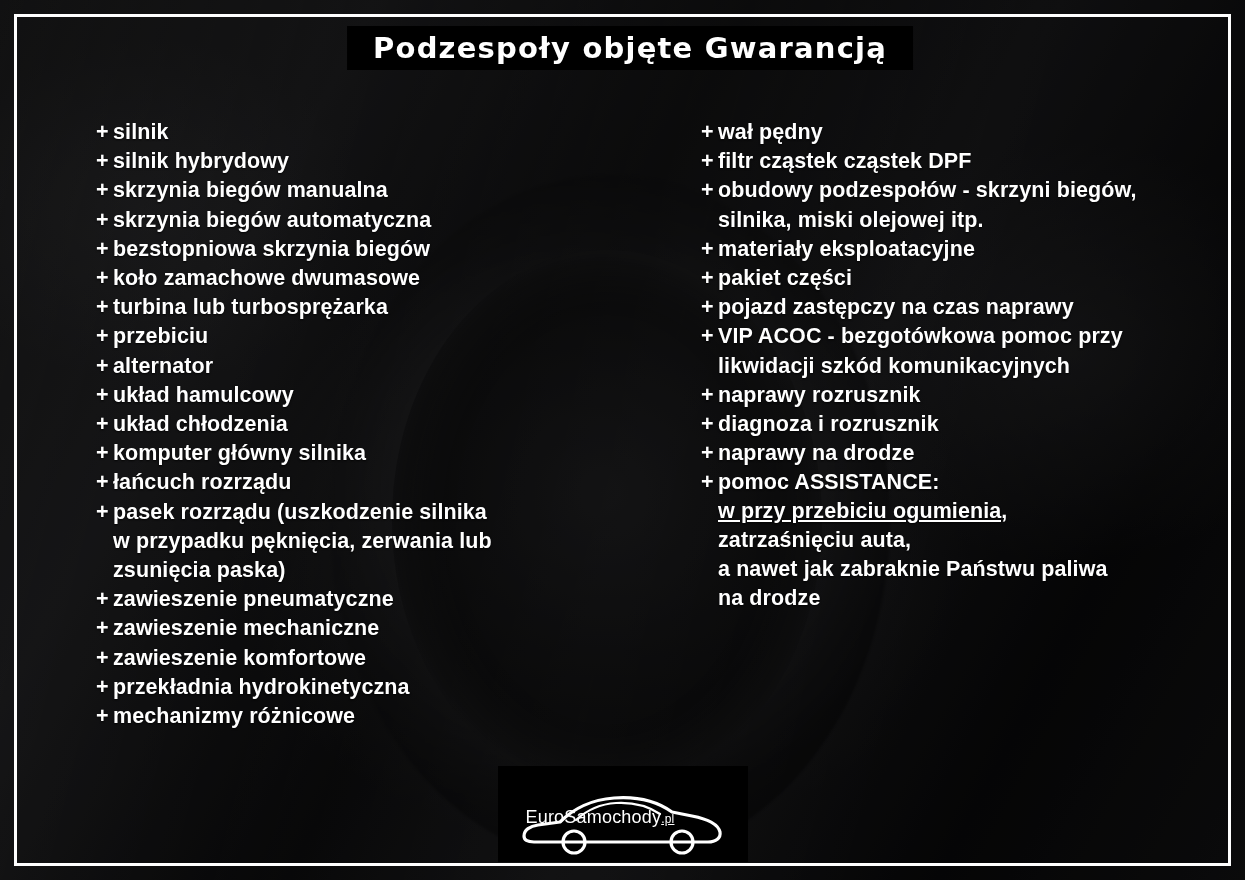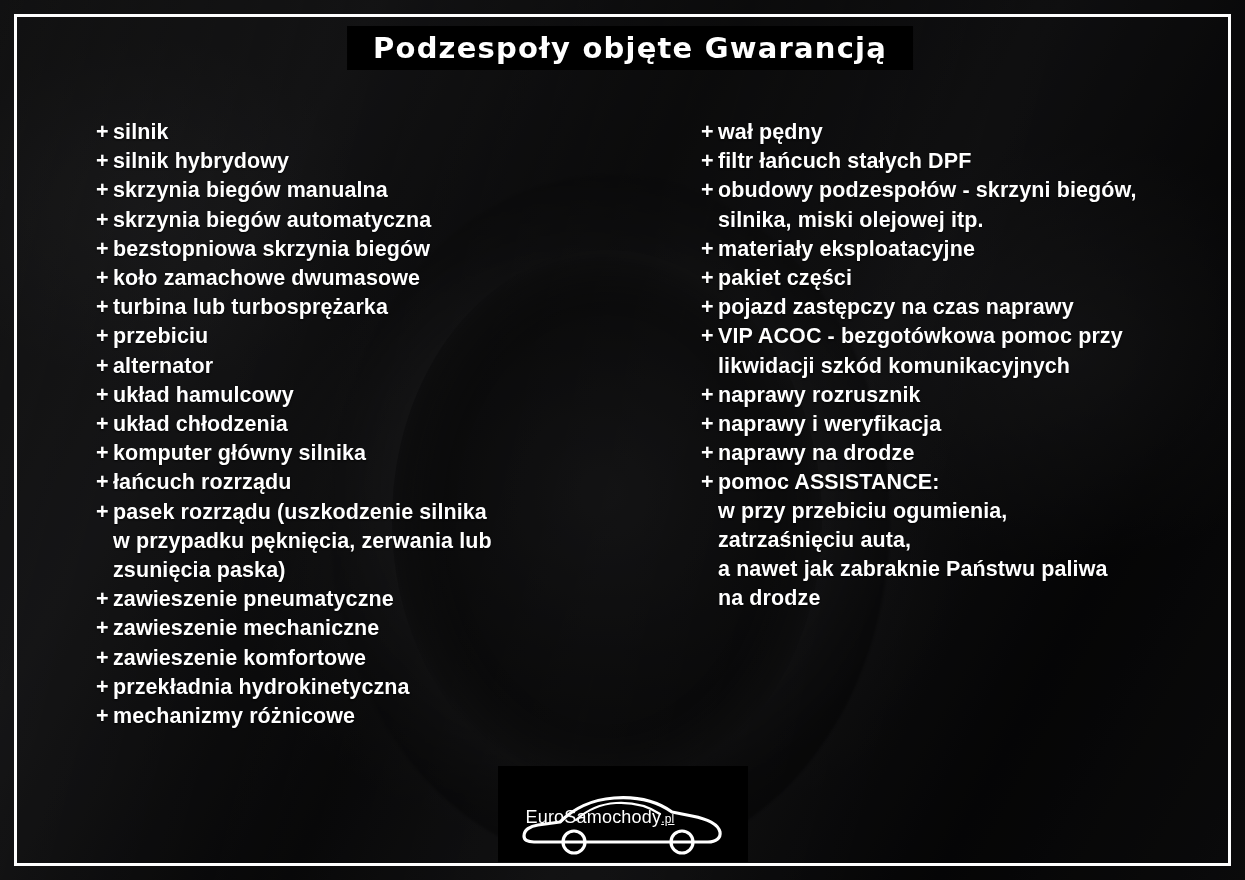--- a/index.html
+++ b/index.html
@@ -142,20 +142,21 @@
     font-size: 21.5px;
     line-height: 29.2px;
   }
   .item-text {
     flex: 1 1 auto;
     white-space: pre-line;
   }
   .item.noplus .plus { visibility: hidden; }
   .item.cont {
     margin-top: -1px;
+    text-decoration: underline;
   }
 
   
   .logo-wrap {
     position: absolute;
     left: 50%;
     transform: translateX(-50%);
     bottom: 18px;
     width: 250px;
     height: 96px;
@@ -293,21 +294,21 @@
         </div>
     </div>
 
     <div class="col col-right">
       <div class="item">
           <span class="plus">+</span>
           <span class="item-text">wał pędny</span>
         </div>
       <div class="item">
           <span class="plus">+</span>
-          <span class="item-text">filtr łańcuch stałych DPF</span>
+          <span class="item-text">filtr cząstek cząstek DPF</span>
         </div>
       <div class="item">
           <span class="plus">+</span>
           <span class="item-text">obudowy podzespołów - skrzyni biegów,
 silnika, miski olejowej itp.</span>
         </div>
       <div class="item">
           <span class="plus">+</span>
           <span class="item-text">materiały eksploatacyjne</span>
         </div>
@@ -323,21 +324,21 @@
           <span class="plus">+</span>
           <span class="item-text">VIP ACOC - bezgotówkowa pomoc przy
 likwidacji szkód komunikacyjnych</span>
         </div>
       <div class="item">
           <span class="plus">+</span>
           <span class="item-text">naprawy rozrusznik</span>
         </div>
       <div class="item">
           <span class="plus">+</span>
-          <span class="item-text">naprawy i weryfikacja</span>
+          <span class="item-text">diagnoza i rozrusznik</span>
         </div>
       <div class="item">
           <span class="plus">+</span>
           <span class="item-text">naprawy na drodze</span>
         </div>
       <div class="item">
           <span class="plus">+</span>
           <span class="item-text">pomoc ASSISTANCE:</span>
         </div>
 

